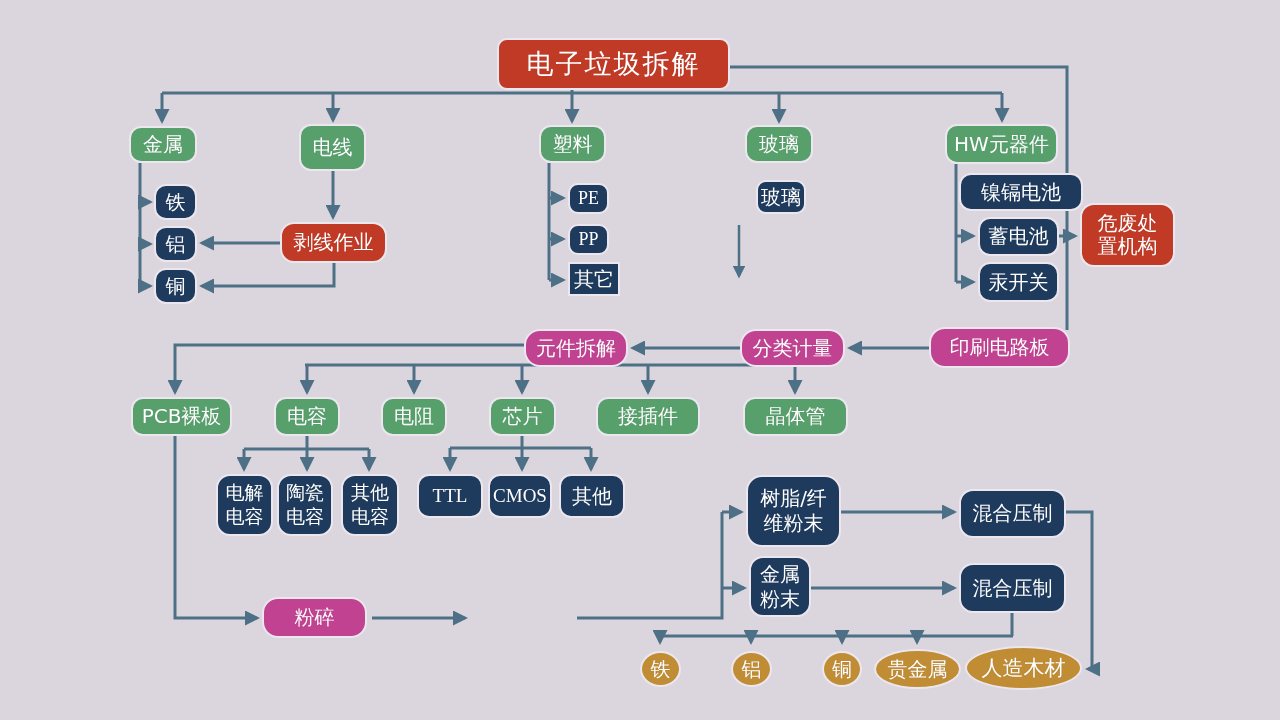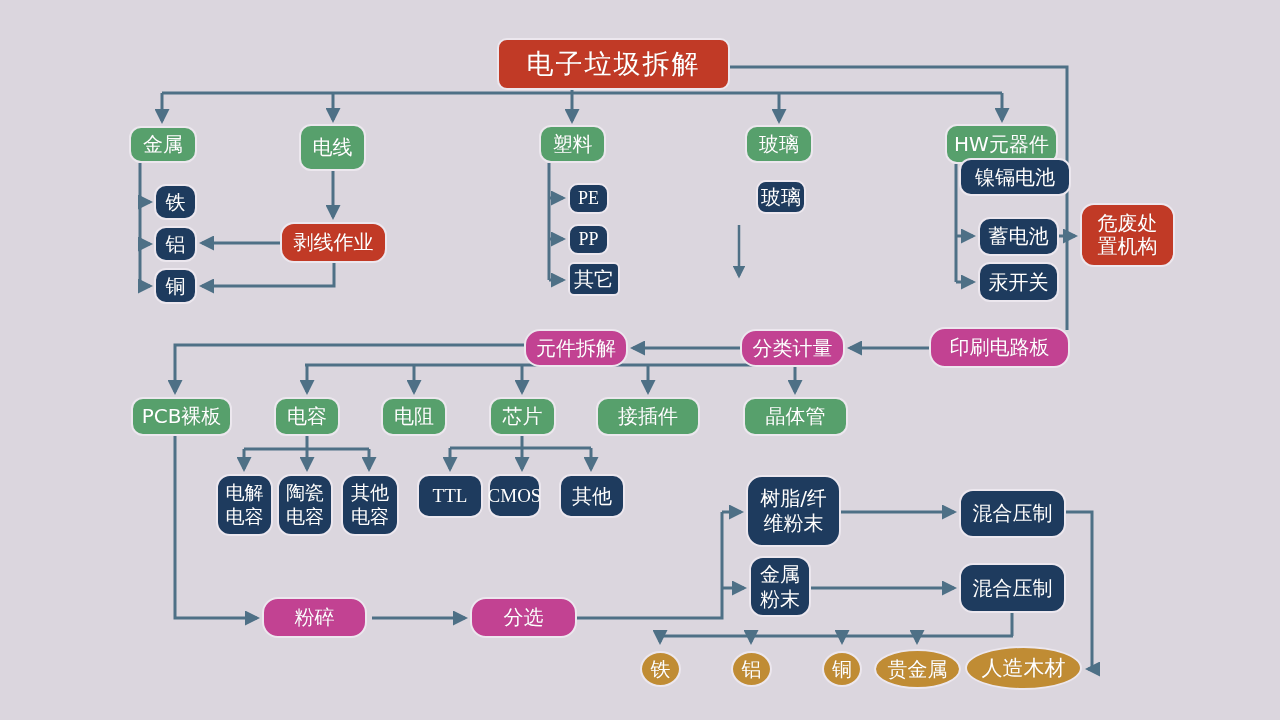--- a/index.html
+++ b/index.html
@@ -127,25 +127,25 @@
   <div class="node green" style="left:933px;top:124px;width:113px;height:40px">HW元器件</div>
 
   <div class="node navy" style="left:142px;top:184px;width:43px;height:36px">铁</div>
   <div class="node navy" style="left:142px;top:226px;width:43px;height:36px">铝</div>
   <div class="node navy" style="left:142px;top:268px;width:43px;height:36px">铜</div>
 
   <div class="node red" style="left:268px;top:222px;width:107px;height:41px;border-radius:14px">剥线作业</div>
 
   <div class="node navy serif" style="left:556px;top:183px;width:41px;height:31px;font-size:18px;border-radius:10px">PE</div>
   <div class="node navy serif" style="left:556px;top:224px;width:41px;height:31px;font-size:18px;border-radius:10px">PP</div>
-  <div class="node navy" style="left:556px;top:262px;width:52px;height:34px;border-radius:6px">其它</div>
+  <div class="node navy" style="left:556px;top:262px;width:52px;height:34px;border-radius:0">其它</div>
 
   <div class="node navy" style="left:744px;top:180px;width:50px;height:34px;border-radius:10px">玻璃</div>
 
-  <div class="node navy" style="left:947px;top:158px;width:112px;height:38px">镍镉电池</div>
+  <div class="node navy" style="left:947px;top:173px;width:124px;height:38px">镍镉电池</div>
   <div class="node navy" style="left:966px;top:217px;width:81px;height:39px">蓄电池</div>
   <div class="node navy" style="left:966px;top:262px;width:81px;height:40px">汞开关</div>
 
   <div class="node magenta" style="left:512px;top:329px;width:104px;height:38px">元件拆解</div>
 
   <div class="node red" style="left:1068px;top:203px;width:95px;height:64px;border-radius:14px">危废处
 置机构</div>
   <div class="node magenta" style="left:728px;top:329px;width:105px;height:38px">分类计量</div>
   <div class="node magenta" style="left:917px;top:327px;width:141px;height:41px">印刷电路板</div>
 
@@ -157,25 +157,24 @@
   <div class="node green" style="left:731px;top:397px;width:105px;height:39px">晶体管</div>
 
   <div class="node navy small-2line" style="left:204px;top:474px;width:57px;height:62px;border-radius:14px">电解
 电容</div>
   <div class="node navy small-2line" style="left:265px;top:474px;width:56px;height:62px;border-radius:14px">陶瓷
 电容</div>
   <div class="node navy small-2line" style="left:329px;top:474px;width:58px;height:62px;border-radius:14px">其他
 电容</div>
 
   <div class="node navy serif" style="left:405px;top:474px;width:66px;height:44px;font-size:19px">TTL</div>
-  <div class="node navy serif" style="left:476px;top:474px;width:53px;height:44px;font-size:19px">CMOS</div>
+  <div class="node navy serif" style="left:476px;top:474px;width:64px;height:44px;font-size:19px">CMOS</div>
   <div class="node navy" style="left:547px;top:474px;width:66px;height:44px">其他</div>
 
   <div class="node magenta" style="left:250px;top:597px;width:105px;height:41px">粉碎</div>
-  <div class="node magenta" style="left:458px;top:597px;width:107px;height:41px">分选</div>
 
   <div class="node navy small-2line" style="left:734px;top:475px;width:95px;height:72px;border-radius:16px;font-size:20px">树脂/纤
 维粉末</div>
   <div class="node navy small-2line" style="left:737px;top:556px;width:62px;height:61px;border-radius:14px;font-size:20px">金属
 粉末</div>
   <div class="node navy" style="left:947px;top:489px;width:107px;height:49px;border-radius:14px">混合压制</div>
   <div class="node navy" style="left:947px;top:563px;width:107px;height:50px;border-radius:14px">混合压制</div>
 
   <div class="node gold" style="left:628px;top:651px;width:41px;height:36px">铁</div>
   <div class="node gold" style="left:719px;top:651px;width:41px;height:36px">铝</div>

